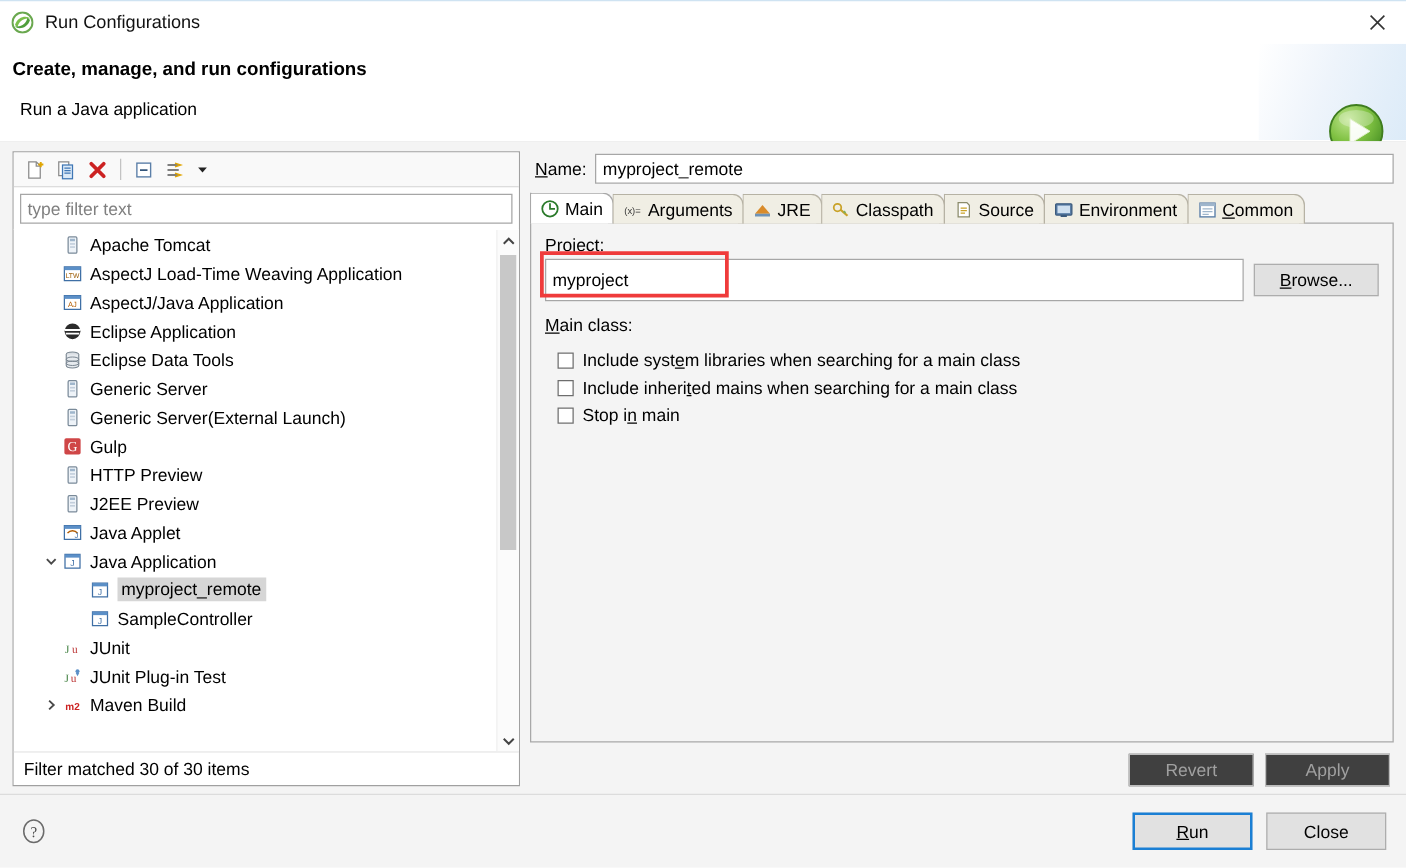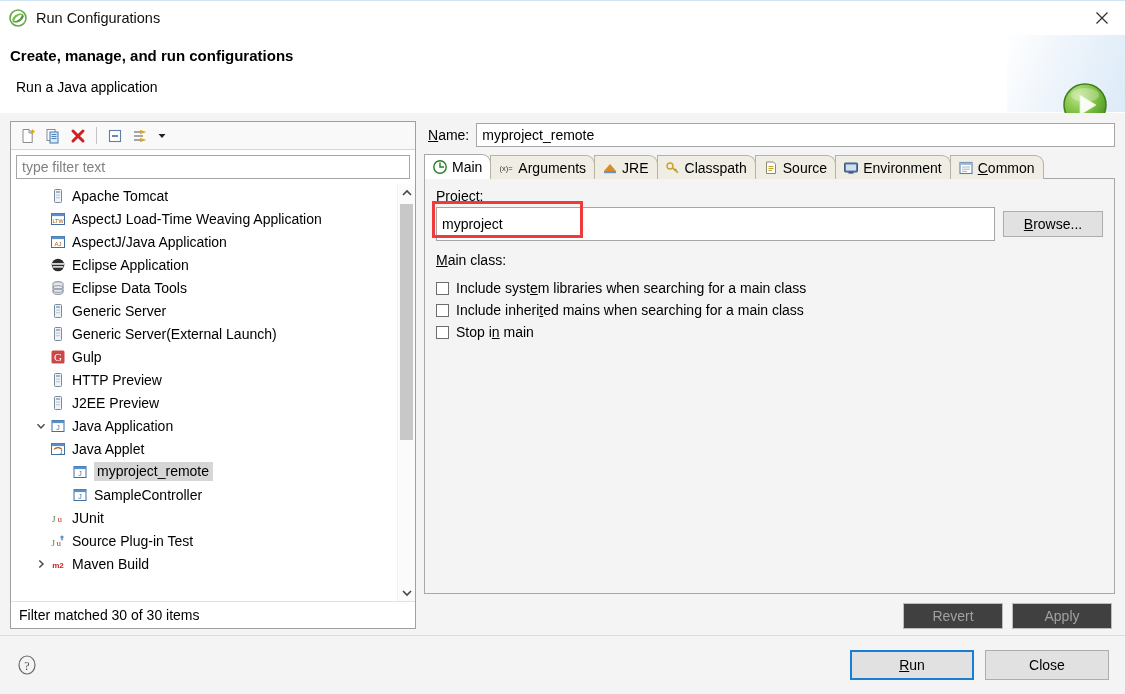--- a/index.html
+++ b/index.html
@@ -344,20 +344,21 @@
   .spacer-10 { height: 11px; }
 
   .checks { margin-top: 9px; }
   .check-row {
     display: flex;
     align-items: center;
     gap: 7px;
     height: 22px;
     font-size: 14px;
     cursor: default;
+    margin-left: 10px;
   }
   .cbox {
     width: 13px; height: 13px;
     flex: 0 0 13px;
     border: 1px solid #6d6d6d;
     background: #ffffff;
     box-sizing: border-box;
   }
 
   .mn { text-decoration: underline; }
@@ -392,21 +393,21 @@
     box-sizing: border-box;
   }
   .help-icon {
     width: 22px; height: 22px;
     display: flex; align-items: center; justify-content: center;
     cursor: default;
   }
   .footer-spacer { flex: 1 1 auto; }
   .footer-btn {
     height: 30px;
-    width: 124px;
+    width: 96px;
     background: #e1e1e1;
     border: 1px solid #adadad;
     font-family: "Liberation Sans", sans-serif;
     font-size: 14px;
     cursor: default;
     box-sizing: border-box;
     margin-left: 11px;
   }
   .footer-btn.default {
     border: 2px solid #1a7fd4;
@@ -615,46 +616,46 @@
               <svg width="16" height="16" viewBox="0 0 16 16">
                 <rect x="4.5" y="1.5" width="7" height="13" rx="1" fill="#eef3f8" stroke="#7a8a99" stroke-width="1"></rect>
                 <rect x="6" y="3" width="4" height="2" fill="#9fb6cc"></rect>
                 <rect x="6" y="6.5" width="4" height="1.3" fill="#c2cedb"></rect>
                 <rect x="6" y="9" width="4" height="1.3" fill="#c2cedb"></rect>
               </svg>
             </span>
             <span class="tlabel">J2EE Preview</span>
           </div>
           <div class="tree-row indent1">
-            <span class="twisty">
-              <svg width="10" height="10" viewBox="0 0 10 10">
-                <path d="M1.5 3.3 L5 7 L8.5 3.3" fill="none" stroke="#4a4a4a" stroke-width="1.5"></path>
-              </svg>
-            </span>
-            <span class="ticon">
-              <svg width="16" height="16" viewBox="0 0 16 16">
-                <rect x="2" y="2.5" width="12" height="11" fill="#ffffff" stroke="#3f6fa5" stroke-width="1"></rect>
-                <rect x="2" y="2.5" width="12" height="2.6" fill="#5b8fc7"></rect>
-                <text x="8" y="12" text-anchor="middle" font-family="Liberation Sans, sans-serif" font-size="7" fill="#3f6fa5">J</text>
-              </svg>
-            </span>
-            <span class="tlabel">Java Application</span>
-          </div>
-          <div class="tree-row indent1">
             <span class="twisty"></span>
             <span class="ticon">
               <svg width="16" height="16" viewBox="0 0 16 16">
                 <rect x="1.5" y="2.5" width="13" height="11" fill="#ffffff" stroke="#3f6fa5" stroke-width="1"></rect>
                 <rect x="1.5" y="2.5" width="13" height="2.6" fill="#5b8fc7"></rect>
                 <path d="M4 8.5 C6 6, 10 6, 12 8.5" fill="none" stroke="#b35c00" stroke-width="1.2"></path>
                 <text x="11" y="12.6" text-anchor="middle" font-family="Liberation Sans, sans-serif" font-size="6" fill="#3f6fa5">J</text>
               </svg>
             </span>
             <span class="tlabel">Java Applet</span>
           </div>
+          <div class="tree-row indent1">
+            <span class="twisty">
+              <svg width="10" height="10" viewBox="0 0 10 10">
+                <path d="M1.5 3.3 L5 7 L8.5 3.3" fill="none" stroke="#4a4a4a" stroke-width="1.5"></path>
+              </svg>
+            </span>
+            <span class="ticon">
+              <svg width="16" height="16" viewBox="0 0 16 16">
+                <rect x="2" y="2.5" width="12" height="11" fill="#ffffff" stroke="#3f6fa5" stroke-width="1"></rect>
+                <rect x="2" y="2.5" width="12" height="2.6" fill="#5b8fc7"></rect>
+                <text x="8" y="12" text-anchor="middle" font-family="Liberation Sans, sans-serif" font-size="7" fill="#3f6fa5">J</text>
+              </svg>
+            </span>
+            <span class="tlabel">Java Application</span>
+          </div>
           <div class="tree-row indent2 selected">
             <span class="twisty"></span>
             <span class="ticon">
               <svg width="16" height="16" viewBox="0 0 16 16">
                 <rect x="2" y="2.5" width="12" height="11" fill="#ffffff" stroke="#3f6fa5" stroke-width="1"></rect>
                 <rect x="2" y="2.5" width="12" height="2.6" fill="#5b8fc7"></rect>
                 <text x="8" y="12" text-anchor="middle" font-family="Liberation Sans, sans-serif" font-size="7" fill="#3f6fa5">J</text>
               </svg>
             </span>
             <span class="tlabel">myproject_remote</span>
@@ -683,21 +684,21 @@
           <div class="tree-row indent1">
             <span class="twisty"></span>
             <span class="ticon">
               <svg width="16" height="16" viewBox="0 0 16 16">
                 <text x="1.5" y="12.5" font-family="Liberation Serif, serif" font-size="9" fill="#3f7f3f">J</text>
                 <text x="6.5" y="12.5" font-family="Liberation Serif, serif" font-size="9" fill="#b33">u</text>
                 <circle cx="12" cy="4" r="1.6" fill="#5b8fc7"></circle>
                 <path d="M10.6 5.4 L13.4 5.4 L12 8 Z" fill="#5b8fc7"></path>
               </svg>
             </span>
-            <span class="tlabel">Source Plug-in Test</span>
+            <span class="tlabel">JUnit Plug-in Test</span>
           </div>
           <div class="tree-row indent1">
             <span class="twisty">
               <svg width="10" height="10" viewBox="0 0 10 10">
                 <path d="M3.3 1.5 L7 5 L3.3 8.5" fill="none" stroke="#4a4a4a" stroke-width="1.5"></path>
               </svg>
             </span>
             <span class="ticon">
               <svg width="16" height="16" viewBox="0 0 16 16">
                 <text x="8" y="12" text-anchor="middle" font-family="Liberation Sans, sans-serif" font-size="8" font-weight="bold" fill="#cc2222">m2</text>

